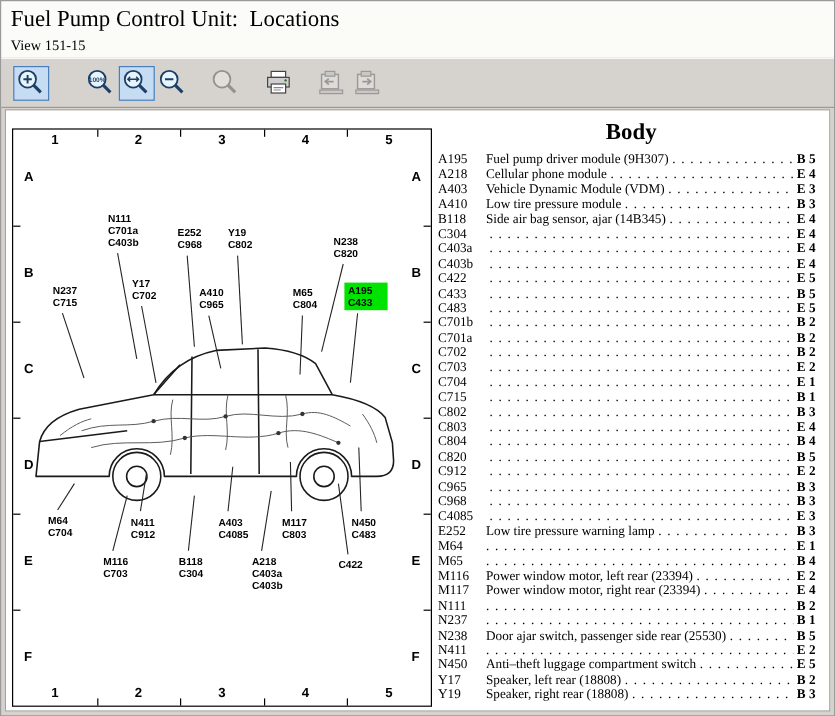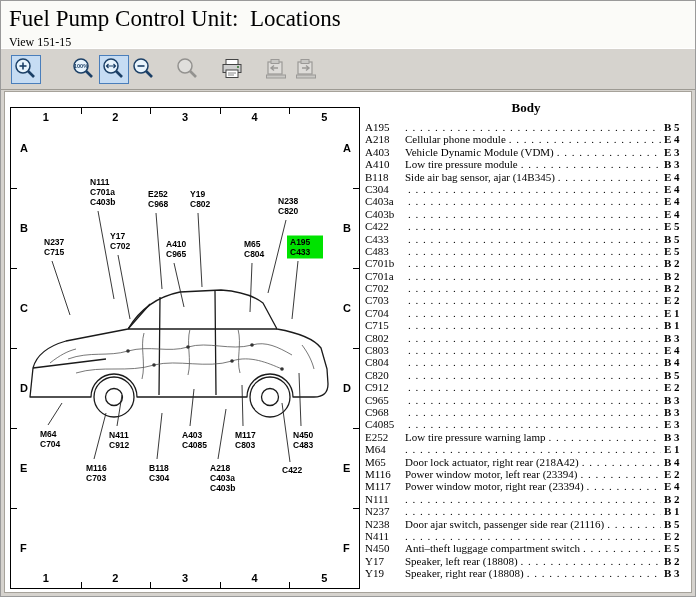--- a/index.html
+++ b/index.html
@@ -8,21 +8,21 @@
     position: relative;
     background: #d6d3ce;
     font-family: "Liberation Serif", serif;
     overflow: hidden;
     border: 1px solid #9a9a9a;
   }
   .title-area {
     position: absolute; top: 0; left: 0; right: 0; height: 47px;
     background: #fbfbf8; padding: 5px 8px 0 8px;
   }
-  .title { font-size: 23px; color: #000; white-space: pre; }
+  .title { font-size: 19px; color: #000; white-space: pre; }
   .view-label { font-size: 12px; margin-top: 3px; color: #000; }
   .toolbar {
     position: absolute; top: 47px; left: 0; right: 0; height: 42px;
     background: #d6d3ce;
     border-top: 1px solid #ffffff; border-bottom: 1px solid #9d9a93;
     display: flex; align-items: center; padding-left: 10px;
   }
   .tbtn {
     width: 30px; height: 29px; background: transparent;
     border: 1px solid transparent; display: flex; align-items: center;
@@ -37,21 +37,21 @@
   }
   .diagram-panel { position: absolute; left: 5px; top: 15px; width: 350px; height: 482px; }
   .grid-frame { position: absolute; inset: 0; border: 1px solid #000; }
   .glabel { position: absolute; font: bold 11px "Liberation Sans", sans-serif; color: #000; }
   .gcol { transform: translateX(-50%); }
   .grow { transform: translateY(-50%); }
   .gtick { position: absolute; background: #000; }
   #diagram-svg { position: absolute; inset: 0; }
   #diagram-svg text.callout-text { font: bold 8.5px "Liberation Sans", sans-serif; fill: #000; }
   .list-panel { position: absolute; left: 360px; top: 8px; right: 4px; bottom: 2px; }
-  .list-header { text-align: center; font-weight: bold; font-size: 13px; margin-bottom: 5px; }
+  .list-header { text-align: center; font-weight: bold; font-size: 19px; margin-bottom: 5px; }
   .lrow { display: flex; align-items: baseline; font-size: 11px; line-height: 12.4px; height: 12.4px; overflow: hidden; color: #000; }
   .lcode { flex: 0 0 40px; white-space: nowrap; }
   .ldesc { flex: 0 0 auto; padding-right: 3px; white-space: nowrap; }
   .ldots { flex: 1 1 auto; overflow: hidden; white-space: nowrap; letter-spacing: 1px; }
   .lref { flex: 0 0 26px; padding-left: 3px; white-space: nowrap; font-weight: bold; }
 </style>
 </head>
 <body>
 
 <div class="title-area">
@@ -235,20 +235,21 @@
           <text x="272" y="366" class="callout-text"><tspan x="272" dy="0">C422</tspan></text>
         </g>
     </svg>
   </div>
 
   <div class="list-panel">
     <div class="list-header">Body</div>
     <div class="list-rows">
         <div class="lrow">
           <span class="lcode">A195</span>
+          <span class="ldesc">Fuel pump driver module (9H307)</span>
           <span class="ldots">. . . . . . . . . . . . . . . . . . . . . . . . . . . . . . . . . . . . . . . . . . . . . . . . . . . . . . . . . . . . . . . . . . . . . . . . . . . . . . . . . . . . . . . . . . </span>
           <span class="lref">B 5</span>
         </div>
         <div class="lrow">
           <span class="lcode">A218</span>
           <span class="ldesc">Cellular phone module</span>
           <span class="ldots">. . . . . . . . . . . . . . . . . . . . . . . . . . . . . . . . . . . . . . . . . . . . . . . . . . . . . . . . . . . . . . . . . . . . . . . . . . . . . . . . . . . . . . . . . . </span>
           <span class="lref">E 4</span>
         </div>
         <div class="lrow">
@@ -395,21 +396,20 @@
           <span class="ldots">. . . . . . . . . . . . . . . . . . . . . . . . . . . . . . . . . . . . . . . . . . . . . . . . . . . . . . . . . . . . . . . . . . . . . . . . . . . . . . . . . . . . . . . . . . </span>
           <span class="lref">B 3</span>
         </div>
         <div class="lrow">
           <span class="lcode">M64</span>
           <span class="ldots">. . . . . . . . . . . . . . . . . . . . . . . . . . . . . . . . . . . . . . . . . . . . . . . . . . . . . . . . . . . . . . . . . . . . . . . . . . . . . . . . . . . . . . . . . . </span>
           <span class="lref">E 1</span>
         </div>
         <div class="lrow">
           <span class="lcode">M65</span>
-          <span class="ldesc">Door lock actuator, right rear (218A42)</span>
           <span class="ldots">. . . . . . . . . . . . . . . . . . . . . . . . . . . . . . . . . . . . . . . . . . . . . . . . . . . . . . . . . . . . . . . . . . . . . . . . . . . . . . . . . . . . . . . . . . </span>
           <span class="lref">B 4</span>
         </div>
         <div class="lrow">
           <span class="lcode">M116</span>
           <span class="ldesc">Power window motor, left rear (23394)</span>
           <span class="ldots">. . . . . . . . . . . . . . . . . . . . . . . . . . . . . . . . . . . . . . . . . . . . . . . . . . . . . . . . . . . . . . . . . . . . . . . . . . . . . . . . . . . . . . . . . . </span>
           <span class="lref">E 2</span>
         </div>
         <div class="lrow">
@@ -423,21 +423,21 @@
           <span class="ldots">. . . . . . . . . . . . . . . . . . . . . . . . . . . . . . . . . . . . . . . . . . . . . . . . . . . . . . . . . . . . . . . . . . . . . . . . . . . . . . . . . . . . . . . . . . </span>
           <span class="lref">B 2</span>
         </div>
         <div class="lrow">
           <span class="lcode">N237</span>
           <span class="ldots">. . . . . . . . . . . . . . . . . . . . . . . . . . . . . . . . . . . . . . . . . . . . . . . . . . . . . . . . . . . . . . . . . . . . . . . . . . . . . . . . . . . . . . . . . . </span>
           <span class="lref">B 1</span>
         </div>
         <div class="lrow">
           <span class="lcode">N238</span>
-          <span class="ldesc">Door ajar switch, passenger side rear (21116)</span>
+          <span class="ldesc">Door ajar switch, passenger side rear (25530)</span>
           <span class="ldots">. . . . . . . . . . . . . . . . . . . . . . . . . . . . . . . . . . . . . . . . . . . . . . . . . . . . . . . . . . . . . . . . . . . . . . . . . . . . . . . . . . . . . . . . . . </span>
           <span class="lref">B 5</span>
         </div>
         <div class="lrow">
           <span class="lcode">N411</span>
           <span class="ldots">. . . . . . . . . . . . . . . . . . . . . . . . . . . . . . . . . . . . . . . . . . . . . . . . . . . . . . . . . . . . . . . . . . . . . . . . . . . . . . . . . . . . . . . . . . </span>
           <span class="lref">E 2</span>
         </div>
         <div class="lrow">
           <span class="lcode">N450</span>

